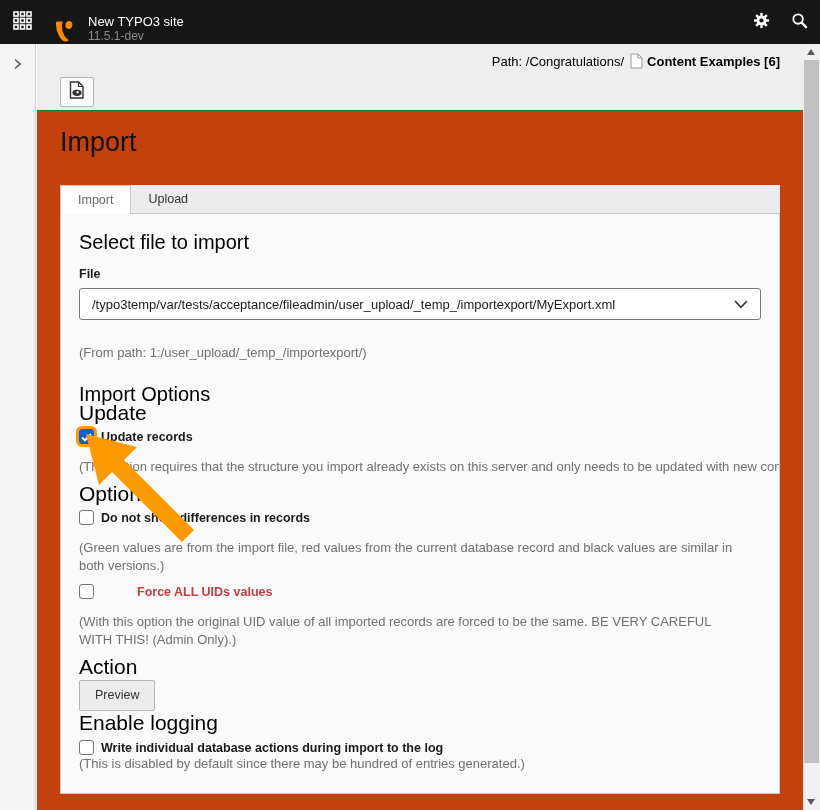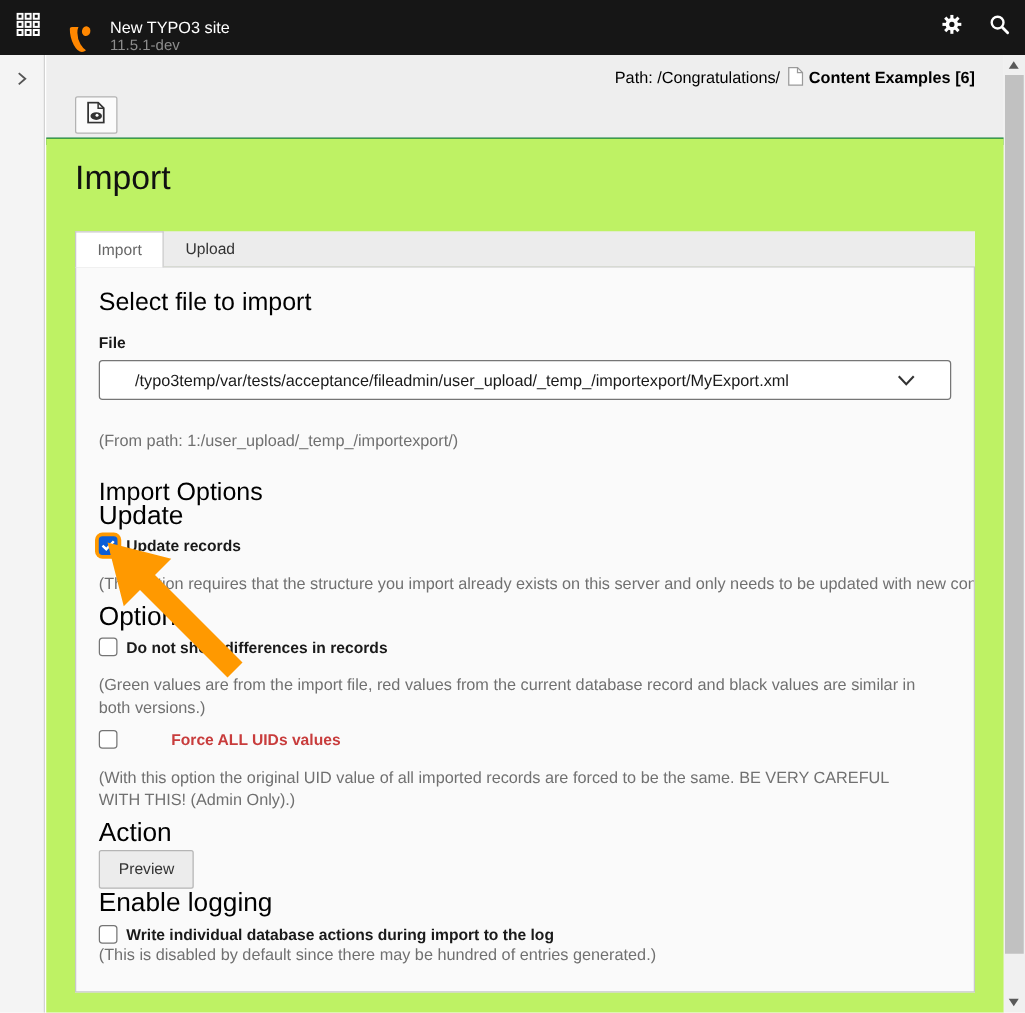--- a/index.html
+++ b/index.html
@@ -15,41 +15,41 @@
   .site-title{color:#fff;font-size:13px;}
   .site-version{color:#8d8d8d;font-size:12px;}
   .tb-icon-btn{position:absolute;top:0;height:44px;width:26px;display:flex;align-items:center;justify-content:center;cursor:pointer;}
   .tb-gear{right:46px;}
   .tb-search{right:8px;}
   
   .nav-strip{position:absolute;top:44px;left:0;width:36px;height:766px;background:#f4f4f4;border-right:1px solid #d2d2d2;box-sizing:border-box;}
   .nav-expand{margin:14px auto 0 auto;width:14px;height:14px;display:flex;align-items:center;justify-content:center;cursor:pointer;}
   
   .main{position:absolute;top:44px;left:37px;width:766px;height:766px;}
-  .docheader{position:relative;height:66px;background:#eeeeee;border-bottom:6px solid #15803d;box-sizing:content-box;}
+  .docheader{position:relative;height:66px;background:#eeeeee;border-bottom:1px solid #15803d;box-sizing:content-box;}
   .breadcrumb{position:absolute;top:9px;right:23px;display:flex;align-items:center;font-size:13px;color:#000;white-space:nowrap;}
   .breadcrumb .path-text{margin-right:6px;}
   .breadcrumb .page-ic{margin-right:4px;display:flex;}
   .breadcrumb strong{font-weight:bold;}
   .doc-buttons{position:absolute;left:23px;top:33px;}
   .icon-button{width:32px;height:28px;background:#fbfbfb;border:1px solid #b3b3b3;border-radius:2px;display:flex;align-items:center;justify-content:center;cursor:pointer;}
-  .module-body{position:absolute;top:67px;left:0;width:766px;height:699px;background:#bef264;}
+  .module-body{position:absolute;top:67px;left:0;width:766px;height:699px;background:#c2410c;}
   .page-title{position:absolute;left:23px;top:16px;margin:0;font-size:27px;font-weight:400;color:#111;}
   
   .tabs-region{position:absolute;left:23px;top:74px;width:720px;}
   .tabbar{display:flex;height:28px;background:#ececec;position:relative;z-index:2;}
   .tab{padding:0 17px;font-size:12.5px;display:flex;align-items:center;color:#333;cursor:pointer;}
   .tab.active{background:#fff;border:1px solid #c8c8c8;border-bottom:none;color:#666;height:29px;box-sizing:border-box;margin-bottom:-1px;}
   .panel{position:relative;border:1px solid #c8c8c8;background:#fafafa;width:720px;height:581px;box-sizing:border-box;overflow:hidden;}
   .panel-inner{padding:18px;}
   .h2{font-size:20px;font-weight:400;color:#000;line-height:20px;margin:0;}
   .h2.mt{margin-top:22px;}
   .h3{font-size:21px;font-weight:400;color:#000;line-height:18px;margin:0 0 0 0;}
   .field-label{font-size:12.5px;font-weight:bold;margin-top:15px;line-height:15px;}
-  .select{margin-top:6px;height:30px;border:1px solid #767676;border-radius:3px;background:#fff;display:flex;align-items:center;justify-content:space-between;padding:0 28px;font-size:13px;color:#1a1a1a;cursor:pointer;}
+  .select{margin-top:6px;height:30px;border:1px solid #767676;border-radius:3px;background:#fff;display:flex;align-items:center;justify-content:space-between;padding:0 12px;font-size:13px;color:#1a1a1a;cursor:pointer;}
   .select .sel-text{overflow:hidden;white-space:nowrap;text-overflow:ellipsis;}
   .note{font-size:13px;color:#707070;line-height:18px;margin-top:24px;}
   .note.nowrap{white-space:nowrap;}
   .note.narrow{max-width:655px;}
   .cb-row{display:flex;align-items:center;margin-top:7px;}
   .cb{width:15px;height:15px;border:1px solid #757575;border-radius:3px;background:#fff;flex:0 0 auto;cursor:pointer;display:flex;align-items:center;justify-content:center;box-sizing:border-box;}
   .cb.checked{background:#0b5ed7;border-color:#0b5ed7;box-shadow:0 0 0 3px #ff9900;}
   .cb-label{font-size:12.5px;font-weight:bold;margin-left:7px;cursor:pointer;color:#1a1a1a;}
   .cb-label.danger{color:#c83c3c;}
   .row-diff{margin-top:7px;}

